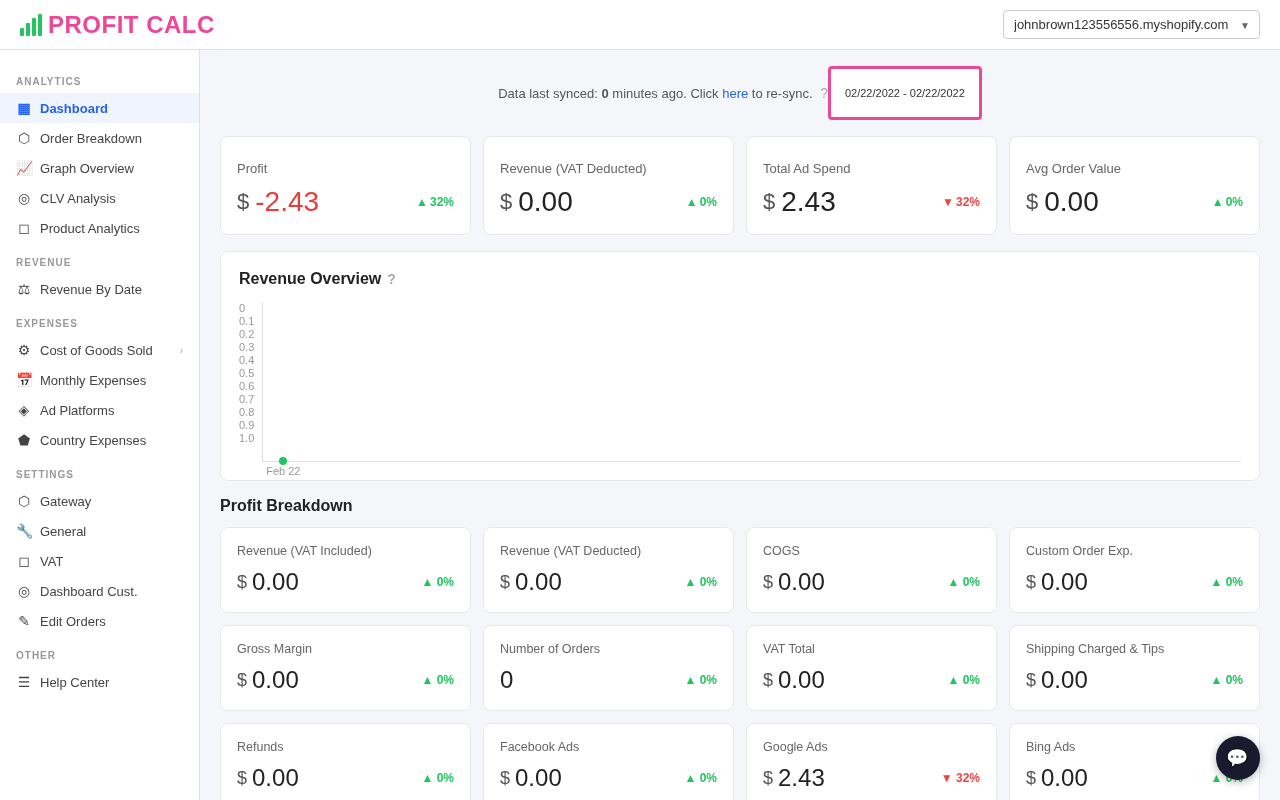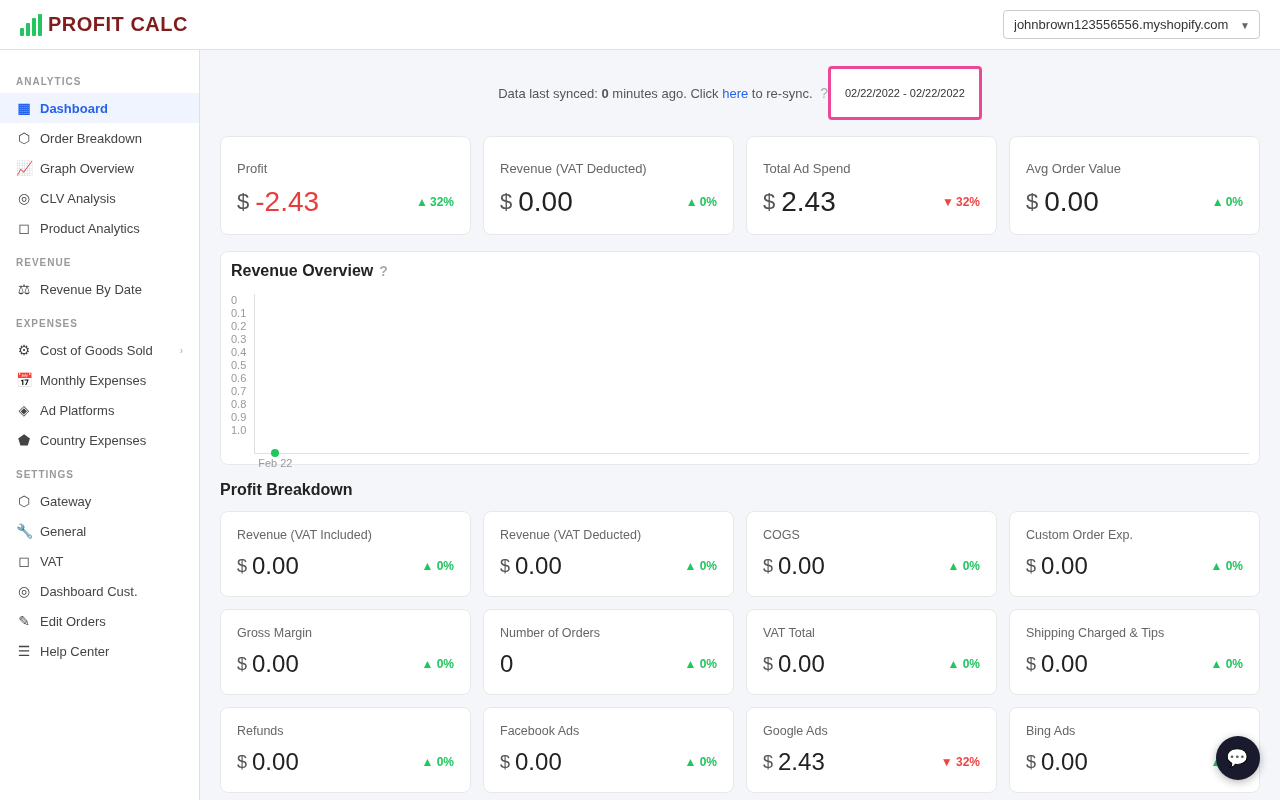--- a/index.html
+++ b/index.html
@@ -21,21 +21,21 @@
       align-items: center;
       gap: 6px;
     }
     .logo-bars {
       display: flex;
       align-items: flex-end;
       gap: 2px;
       height: 22px;
     }
     .logo-bar { background: #22c55e; border-radius: 1px; }
-    .logo-text { font-size: 20px; font-weight: 700; color: #7f1d1d; letter-spacing: 0.5px; }
+    .logo-text { font-size: 24px; font-weight: 700; color: #ec4899; letter-spacing: 0.5px; }
     .store-selector {
       border: 1px solid #ccc;
       border-radius: 4px;
       padding: 6px 30px 6px 10px;
       font-size: 13px;
       color: #333;
       background: #fff;
       appearance: none;
       cursor: pointer;
       min-width: 220px;
@@ -160,21 +160,21 @@
       gap: 2px;
     }
     .badge-up { color: #22c55e; }
     .badge-down { color: #ef4444; }
 
     
     .section-card {
       background: #fff;
       border: 1px solid #e8e8e8;
       border-radius: 8px;
-      padding: 10px;
+      padding: 18px;
       margin-bottom: 16px;
     }
     .section-title {
       font-size: 16px;
       font-weight: 600;
       color: #222;
       margin-bottom: 14px;
       display: flex;
       align-items: center;
       gap: 6px;
@@ -353,20 +353,21 @@
     </div>
     <div class="sidebar-item">
       <span class="sidebar-icon">◎</span>
       <span>Dashboard Cust.</span>
     </div>
     <div class="sidebar-item">
       <span class="sidebar-icon">✎</span>
       <span>Edit Orders</span>
     </div>
 
+    <div class="sidebar-section-label">OTHER</div>
     <div class="sidebar-item">
       <span class="sidebar-icon">☰</span>
       <span>Help Center</span>
     </div>
   </nav>
 
   <main class="main">
     <div class="main-inner">
 
       <div class="topbar">

